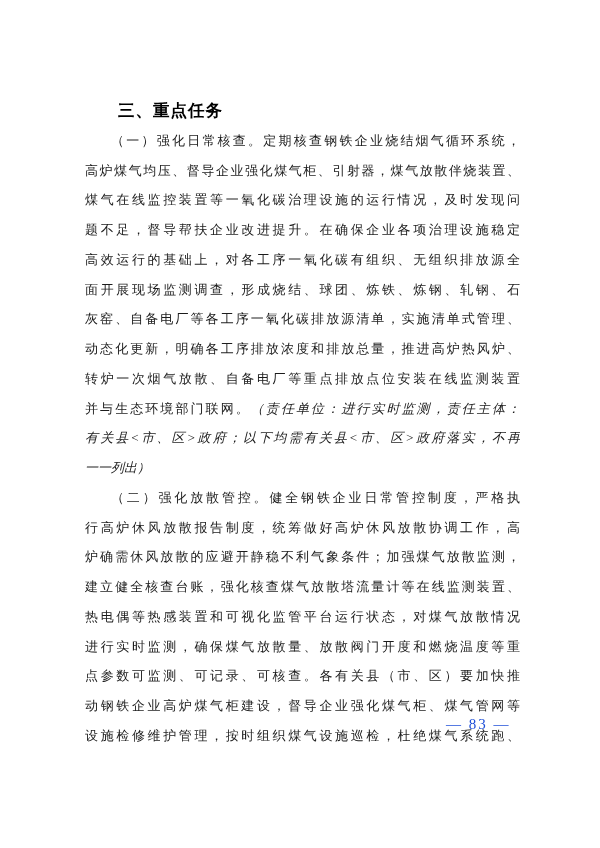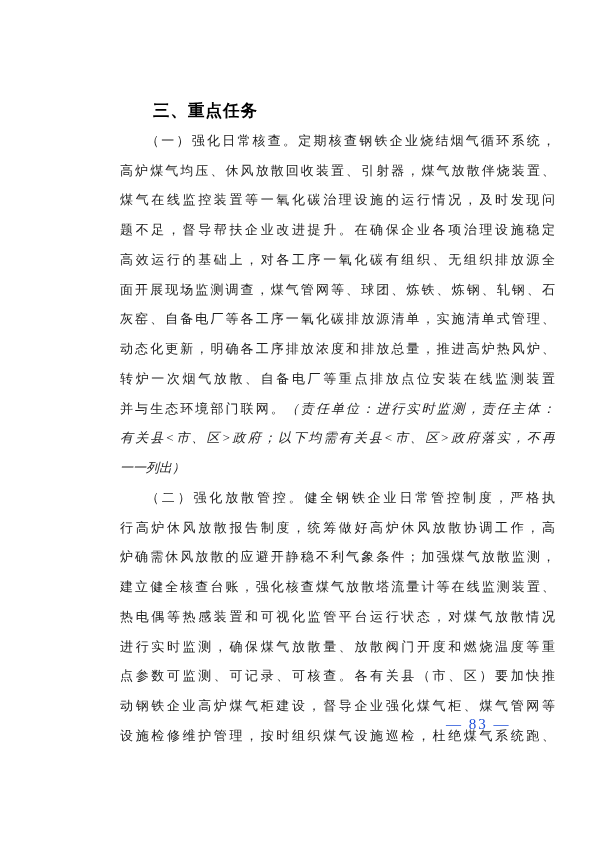--- a/index.html
+++ b/index.html
@@ -15,21 +15,20 @@
     background: #ffffff;
     overflow: hidden;
     font-family: "Liberation Serif", "DejaVu Serif", serif;
     color: #1c1c1c;
   }
   .text-block {
     position: absolute;
     left: 85px;
     top: 96px;
     width: 435px;
-    margin-left: 35px;
   }
   .doc-heading {
     font-family: "Liberation Sans", "DejaVu Sans", sans-serif;
     font-weight: 700;
     font-size: 16.5px;
     line-height: 29.75px;
     height: 29.75px;
     text-indent: 2em;
     letter-spacing: 1px;
     color: #000000;
@@ -66,25 +65,25 @@
   }
 </style>
 </head>
 <body>
 
 <div class="page">
   <div class="text-block">
     <div class="doc-heading">三、重点任务</div>
     <div>
         <div class="line indent"><span>（一）强化日常核查。定期核查钢铁企业烧结烟气循环系统，</span></div>
-        <div class="line"><span>高炉煤气均压、休风放散回收装置、引射器，煤气放散伴烧装置、</span></div>
+        <div class="line"><span>高炉煤气均压、督导企业强化煤气柜、引射器，煤气放散伴烧装置、</span></div>
         <div class="line"><span>煤气在线监控装置等一氧化碳治理设施的运行情况，及时发现问</span></div>
         <div class="line"><span>题不足，督导帮扶企业改进提升。在确保企业各项治理设施稳定</span></div>
         <div class="line"><span>高效运行的基础上，对各工序一氧化碳有组织、无组织排放源全</span></div>
-        <div class="line"><span>面开展现场监测调查，煤气管网等、球团、炼铁、炼钢、轧钢、石</span></div>
+        <div class="line"><span>面开展现场监测调查，形成烧结、球团、炼铁、炼钢、轧钢、石</span></div>
         <div class="line"><span>灰窑、自备电厂等各工序一氧化碳排放源清单，实施清单式管理、</span></div>
         <div class="line"><span>动态化更新，明确各工序排放浓度和排放总量，推进高炉热风炉、</span></div>
         <div class="line"><span>转炉一次烟气放散、自备电厂等重点排放点位安装在线监测装置</span></div>
         <div class="line"><span>并与生态环境部门联网。</span><span class="kai">（责任单位：进行实时监测，责任主体：</span></div>
         <div class="line"><span class="kai">有关县&lt;市、区&gt;政府；以下均需有关县&lt;市、区&gt;政府落实，不再</span></div>
         <div class="line para-end"><span class="kai">一一列出）</span></div>
         <div class="line indent"><span>（二）强化放散管控。健全钢铁企业日常管控制度，严格执</span></div>
         <div class="line"><span>行高炉休风放散报告制度，统筹做好高炉休风放散协调工作，高</span></div>
         <div class="line"><span>炉确需休风放散的应避开静稳不利气象条件；加强煤气放散监测，</span></div>
         <div class="line"><span>建立健全核查台账，强化核查煤气放散塔流量计等在线监测装置、</span></div>

